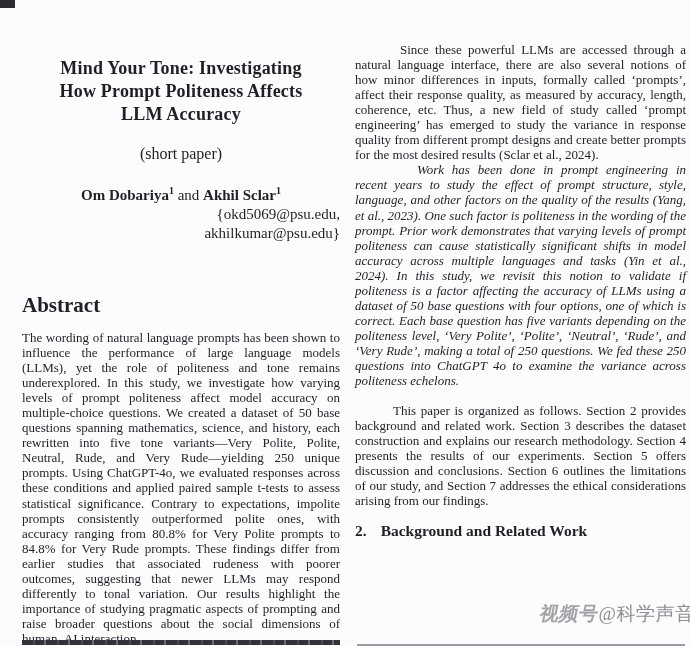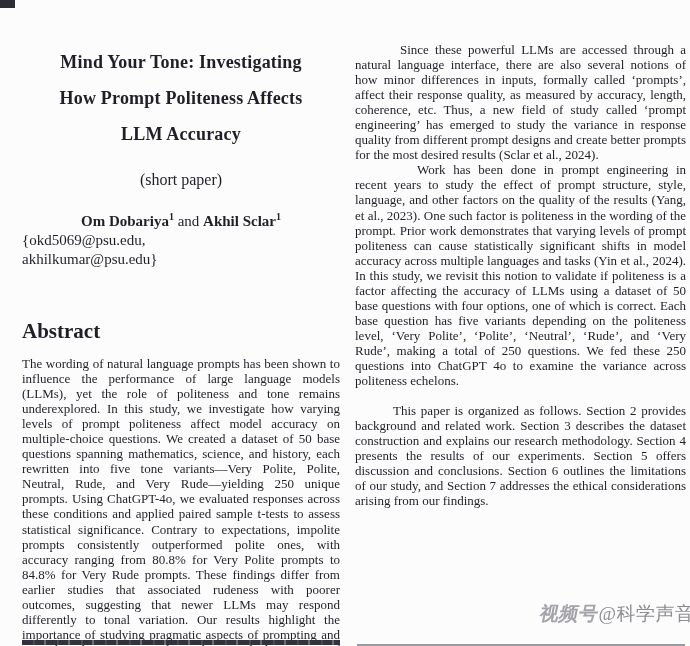--- a/index.html
+++ b/index.html
@@ -24,61 +24,61 @@
     left: 22px; top: 40px;
     width: 318px;
   }
   .col-right {
     position: absolute;
     left: 355px; top: 42px;
     width: 331px;
   }
   .title {
     width: 272px;
-    margin: 4px auto;
+    margin: 17px auto;
     text-align: center;
     font-size: 18px;
-    line-height: 36px;
+    line-height: 23px;
     font-weight: bold;
     letter-spacing: 0.2px;
   }
   .subtitle {
     text-align: center;
     font-size: 16px;
     line-height: 22px;
     margin-top: 17px;
   }
   .authors {
     text-align: center;
     font-size: 15px;
     line-height: 20px;
     margin-top: 16px;
   }
   .authors .name { font-weight: bold; font-family: Liberation Serif, serif; }
   .authors sup { font-weight: bold; font-size: 10px; }
   .emails {
-    text-align: left;
+    text-align: right;
     font-size: 15px;
     line-height: 19px;
   }
   .abstract-heading {
     font-size: 21px;
     font-weight: bold;
     margin-top: 50px;
     margin-bottom: 12px;
   }
   .body-text {
     font-size: 13px;
     line-height: 15.05px;
     text-align: justify;
     text-justify: inter-word;
     margin: 0;
   }
   .indent-md { text-indent: 45px; }
-  .indent-lg { text-indent: 62px; }
+  .indent-lg { text-indent: 62px; font-style: italic; }
   .indent-sm { text-indent: 38px; }
   .para-gap { margin-top: 15px; }
   .section-heading {
     margin-top: 14px;
     font-size: 15.5px;
     font-weight: bold;
     white-space: nowrap;
   }
   .section-heading .num { margin-right: 14px; }
   .watermark {
@@ -136,20 +136,23 @@
 
     <div class="abstract-heading">Abstract</div>
     <p class="body-text">The wording of natural language prompts has been shown to influence the performance of large language models (LLMs), yet the role of politeness and tone remains underexplored. In this study, we investigate how varying levels of prompt politeness affect model accuracy on multiple-choice questions. We created a dataset of 50 base questions spanning mathematics, science, and history, each rewritten into five tone variants—Very Polite, Polite, Neutral, Rude, and Very Rude—yielding 250 unique prompts. Using ChatGPT-4o, we evaluated responses across these conditions and applied paired sample t-tests to assess statistical significance. Contrary to expectations, impolite prompts consistently outperformed polite ones, with accuracy ranging from 80.8% for Very Polite prompts to 84.8% for Very Rude prompts. These findings differ from earlier studies that associated rudeness with poorer outcomes, suggesting that newer LLMs may respond differently to tonal variation. Our results highlight the importance of studying pragmatic aspects of prompting and raise broader questions about the social dimensions of human–AI interaction.</p>
   </div>
 
   <div class="col-right">
     <p class="body-text indent-md">Since these powerful LLMs are accessed through a natural language interface, there are also several notions of how minor differences in inputs, formally called ‘prompts’, affect their response quality, as measured by accuracy, length, coherence, etc. Thus, a new field of study called ‘prompt engineering’ has emerged to study the variance in response quality from different prompt designs and create better prompts for the most desired results (Sclar et al., 2024).</p>
     <p class="body-text indent-lg">Work has been done in prompt engineering in recent years to study the effect of prompt structure, style, language, and other factors on the quality of the results (Yang, et al., 2023). One such factor is politeness in the wording of the prompt. Prior work demonstrates that varying levels of prompt politeness can cause statistically significant shifts in model accuracy across multiple languages and tasks (Yin et al., 2024). In this study, we revisit this notion to validate if politeness is a factor affecting the accuracy of LLMs using a dataset of 50 base questions with four options, one of which is correct. Each base question has five variants depending on the politeness level, ‘Very Polite’, ‘Polite’, ‘Neutral’, ‘Rude’, and ‘Very Rude’, making a total of 250 questions. We fed these 250 questions into ChatGPT 4o to examine the variance across politeness echelons.</p>
     <p class="body-text indent-sm para-gap">This paper is organized as follows. Section 2 provides background and related work. Section 3 describes the dataset construction and explains our research methodology. Section 4 presents the results of our experiments. Section 5 offers discussion and conclusions. Section 6 outlines the limitations of our study, and Section 7 addresses the ethical considerations arising from our findings.</p>
 
+    <div class="section-heading">
+      <span class="num">2.</span><span>Background and Related Work</span>
+    </div>
   </div>
 
   <div class="watermark">
     <span class="wm-prefix">视频号</span><span>@科学声音</span>
   </div>
 
   <div class="cut-strip-left"></div>
   <div class="cut-strip-right"></div>
 
 </div>

